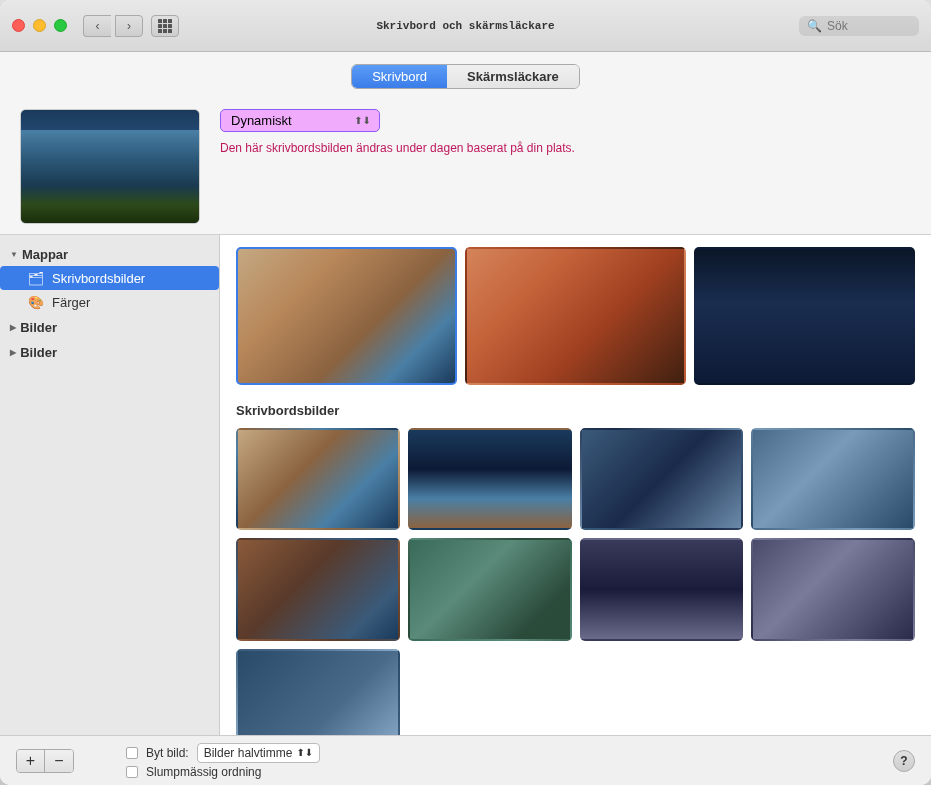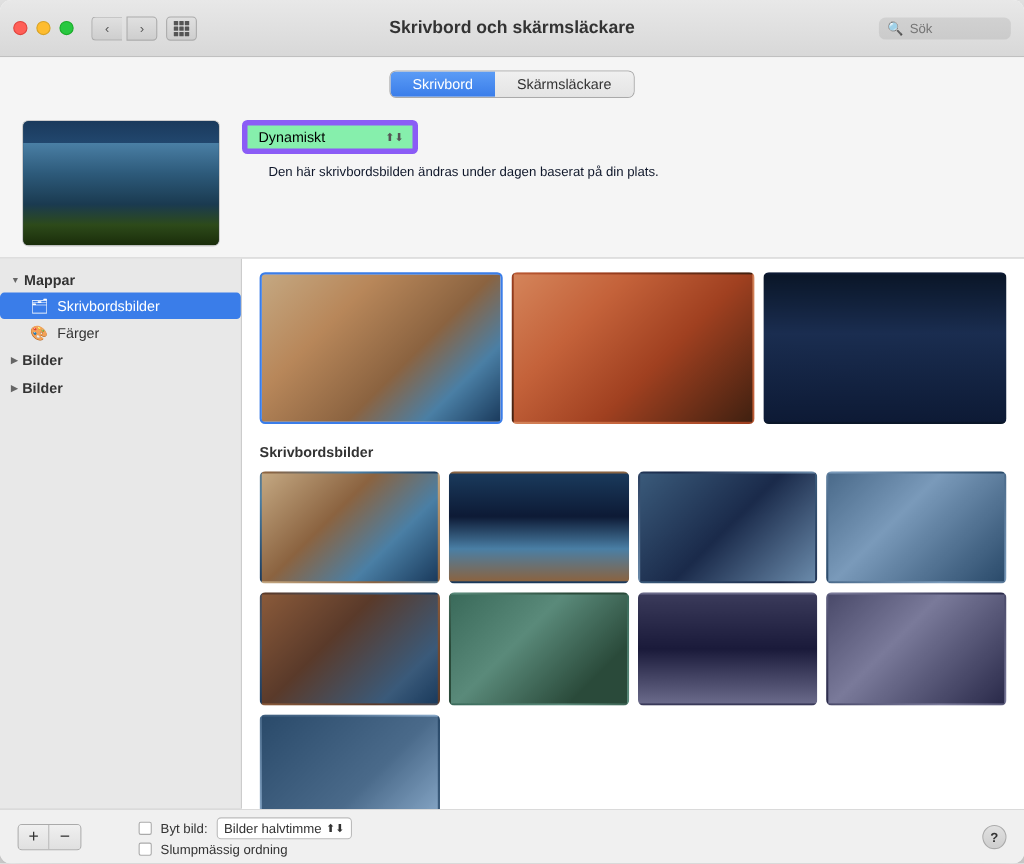--- a/index.html
+++ b/index.html
@@ -82,23 +82,24 @@
       display: grid;
       grid-template-columns: repeat(3,4px);
       grid-template-rows: repeat(3,4px);
       gap: 1px;
     }
     .grid-dot { width: 4px; height: 4px; background: #555; border-radius: 0.5px; }
     .window-title {
       position: absolute;
       left: 50%;
       transform: translateX(-50%);
-      font-size: 16px;
+      font-size: 11px;
       font-weight: 600;
       color: #333;
+      font-family: Liberation Mono, monospace;
     }
     .search-box {
       margin-left: auto;
       display: flex;
       align-items: center;
       background: rgba(0,0,0,0.08);
       border-radius: 6px;
       padding: 3px 8px;
       gap: 5px;
       min-width: 120px;
@@ -133,20 +134,21 @@
       border: none;
       color: #333;
     }
     .tab.active {
       background: linear-gradient(to bottom, #5b9cf6, #3a7de9);
       color: white;
       font-weight: 500;
     }
     .tab:not(.active) {
       background: linear-gradient(to bottom, #f0f0f0, #e4e4e4);
+      font-weight: bold;
     }
     
     .top-section {
       padding: 12px 20px 10px 20px;
       display: flex;
       gap: 20px;
       align-items: flex-start;
       background: #f5f5f5;
     }
     .preview-img {
@@ -181,35 +183,34 @@
       color: #333;
     }
     .dropdown-row {
       display: flex;
       align-items: center;
       gap: 8px;
     }
     .dropdown {
       display: flex;
       align-items: center;
-      background: #86efac;
-      border: 5px solid #8b5cf6;
+      background: #f0abfc;
+      border: 1px solid #8b5cf6;
       border-radius: 5px;
       padding: 3px 8px 3px 10px;
       font-size: 13px;
       cursor: pointer;
       min-width: 160px;
       justify-content: space-between;
     }
     .dropdown-arrows { color: #555; font-size: 10px; }
     .description-text {
       font-size: 12px;
-      color: #0f172a;
+      color: #be185d;
       line-height: 1.4;
-      margin-left: 24px;
     }
     
     .body-area {
       display: flex;
       flex: 1;
       overflow: hidden;
       border-top: 1px solid #d0d0d0;
     }
     
     .sidebar {

